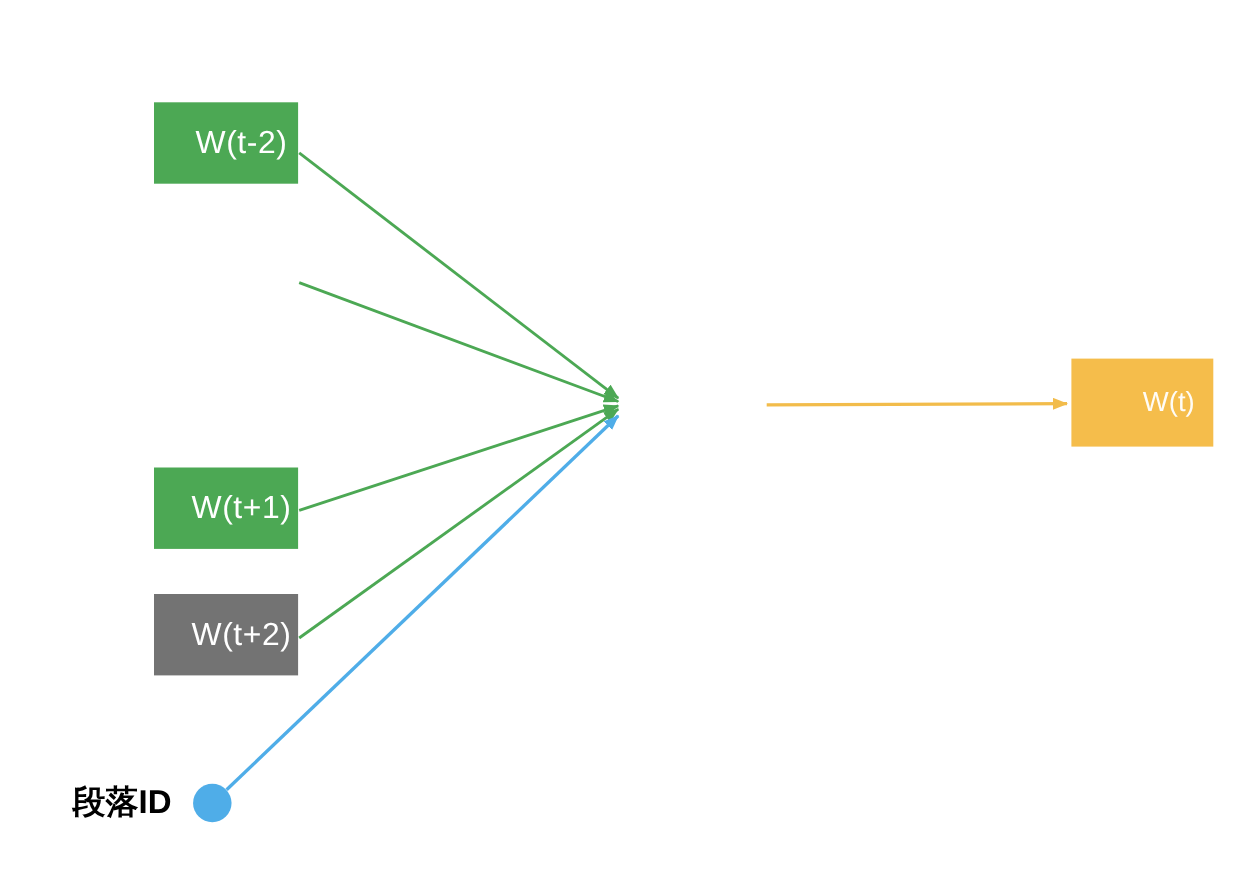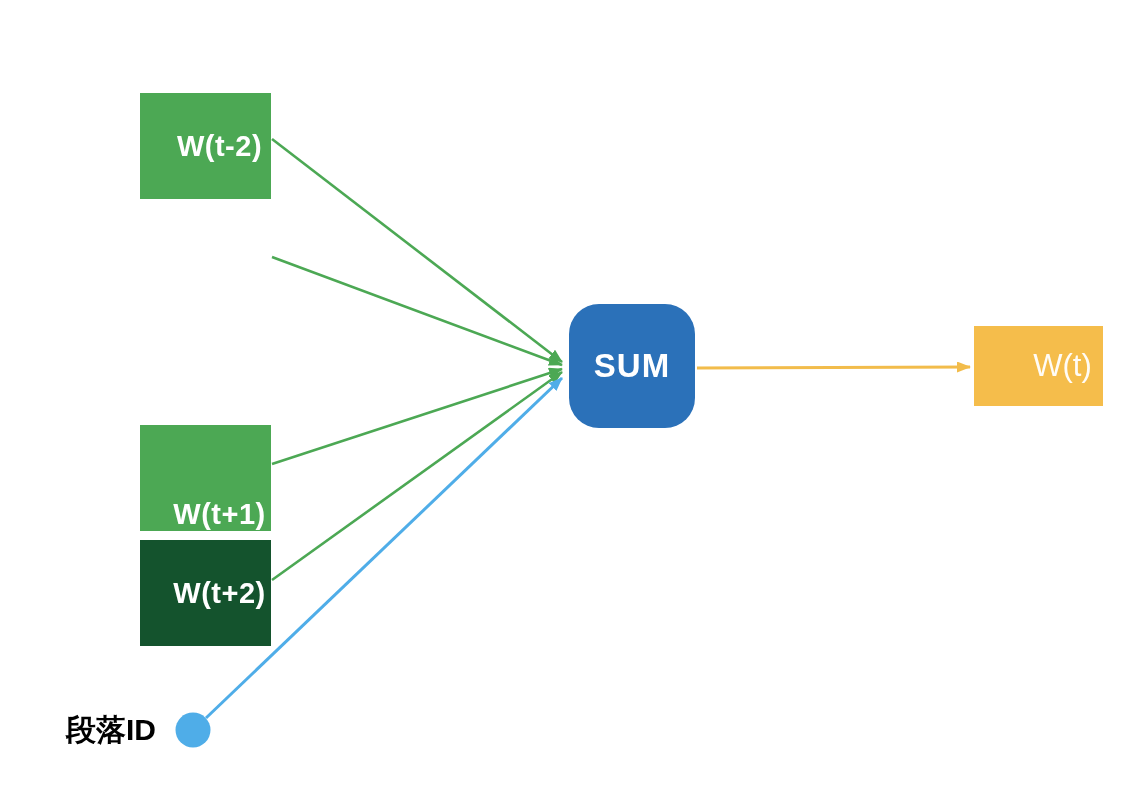--- a/index.html
+++ b/index.html
@@ -23,59 +23,59 @@
   .edge.orange { stroke-width: 3; }
   .node {
     position: absolute;
     display: flex;
     align-items: center;
     justify-content: center;
     color: #ffffff;
   }
   .node.context {
     width: 131px;
-    height: 106px;
+    height: 74px;
     font-size: 29px;
-    font-weight: 700;
+    font-weight: 400;
     letter-spacing: 0.5px;
     padding-left: 28px;
   }
   .node.sum {
     left: 569px;
     top: 304px;
     width: 126px;
     height: 124px;
     border-radius: 30px;
     font-size: 33px;
     font-weight: 600;
     letter-spacing: 1px;
   }
   .node.output {
     left: 974px;
     top: 326px;
     width: 129px;
     height: 80px;
-    font-size: 31px;
+    font-size: 25px;
     font-weight: 400;
     color: rgba(255,255,255,0.95);
     padding-left: 48px;
   }
   .paragraph-label {
     position: absolute;
     left: 46px;
     top: 710px;
     height: 40px;
     line-height: 40px;
     font-size: 30px;
     font-weight: 700;
     margin-left: 20px;
   }
   .ctx-0 { left: 140px; top: 93px;  }
   .ctx-1 { left: 140px; top: 217px; }
-  .ctx-2 { left: 140px; top: 425px; align-items: flex-end; }
+  .ctx-2 { left: 140px; top: 425px; }
   .ctx-3 { left: 140px; top: 540px; }
 </style>
 </head>
 <body>
 
 <div class="canvas">
 
   <svg class="edges-layer" viewBox="0 0 1144 804" xmlns="http://www.w3.org/2000/svg">
     <defs>
       <marker id="arrow-green" markerUnits="userSpaceOnUse" markerWidth="16" markerHeight="14" refX="13" refY="5.5" orient="auto">
@@ -101,27 +101,24 @@
 
   <div class="node context ctx-0" style="background-color: rgb(76, 168, 84);">
     <span>W(t-2)</span>
   </div>
 
 
   <div class="node context ctx-2" style="background-color: rgb(76, 168, 84);">
     <span>W(t+1)</span>
   </div>
 
-  <div class="node context ctx-3" style="background-color: #14532d;">
+  <div class="node context ctx-3" style="background-color: #737373;">
     <span>W(t+2)</span>
   </div>
 
-  <div class="node sum" style="background-color: rgb(43, 113, 185);">
-    <span>SUM</span>
-  </div>
 
   <div class="node output" style="background-color: rgb(245, 189, 75);">
     <span>W(t)</span>
   </div>
 
   <div class="paragraph-label" style="color: rgb(0, 0, 0);">段落ID</div>
 
 </div>
 
 </body></html>

